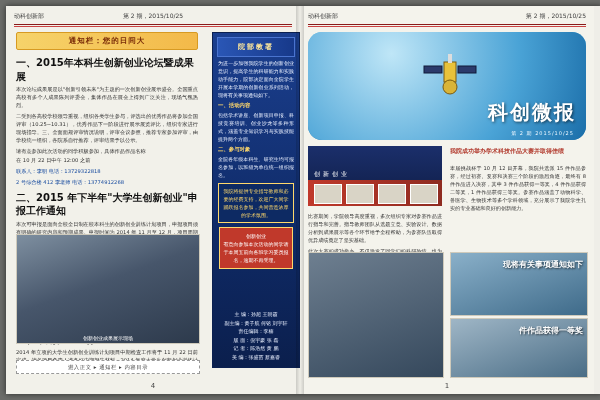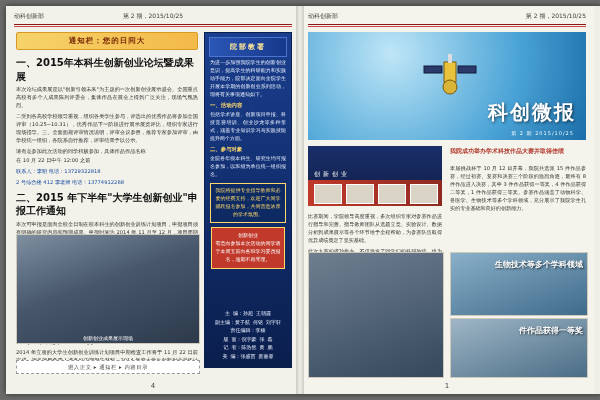--- a/index.html
+++ b/index.html
@@ -32,36 +32,36 @@
   .redbox{margin-top:4px;border:1px solid #b23b2e;padding:3px 4px;background:#fff;}
   .redbox .t{font-size:5.6px;color:#b23b2e;font-weight:bold;text-align:center;line-height:1.5;}
   .contact{margin-top:3px;font-size:5.2px;color:#1b4ea0;line-height:1.6;}
   .imgA{position:absolute;left:10px;top:228px;width:182px;height:108px;border:1px solid #cfcabb;
         background:linear-gradient(160deg,#7e8fa0,#47566b 45%,#2d3a4c);}
   .imgA .cap{position:absolute;left:0;right:0;bottom:2px;text-align:center;font-size:5px;color:#fff;}
   .dashed{position:absolute;left:10px;bottom:20px;width:182px;height:12px;border:1px dashed #999;
           display:flex;align-items:center;justify-content:center;background:#fff;}
   .dashed span{font-size:5.4px;color:#444;letter-spacing:.5px;}
   
-  .bluecol{position:absolute;left:198px;top:26px;width:86px;bottom:26px;
-           background:linear-gradient(180deg,#1b3f8f,#0f2a66 60%,#0b1f4d);border:1px solid #0b2050;font-family:Liberation Mono, monospace;}
+  .bluecol{position:absolute;left:206px;top:26px;width:86px;bottom:26px;
+           background:linear-gradient(180deg,#1b3f8f,#0f2a66 60%,#0b1f4d);border:1px solid #0b2050;}
   .bc-head{margin:4px 4px 2px;height:18px;background:linear-gradient(90deg,#2a56b5,#17398a);
            border:1px solid #4a74cf;display:flex;align-items:center;justify-content:center;}
   .bc-head span{font-size:7px;color:#ffe89a;font-weight:bold;letter-spacing:2px;}
   .bc-p{margin:0 5px 3px;font-size:5px;color:#eaf0ff;line-height:1.6;text-align:justify;}
   .bc-sub{margin:3px 5px 2px;font-size:5.4px;color:#ffd86b;font-weight:bold;}
   .yellowbox{margin:4px 5px;border:1px solid #ffd86b;background:#0d2a63;padding:3px;}
   .yellowbox .t{font-size:5px;color:#ffd86b;line-height:1.6;text-align:center;}
   .redcard{margin:4px 6px;background:#c0392b;border:1px solid #ffd86b;padding:4px 3px;}
   .redcard .t{font-size:5px;color:#fff;line-height:1.6;text-align:center;}
   .staff{position:absolute;left:0;right:0;bottom:6px;}
   .staff .row{font-size:5px;color:#eaf0ff;text-align:center;line-height:1.7;}
   
   .photo{position:absolute;left:8px;top:26px;width:278px;height:108px;overflow:hidden;
-         background:linear-gradient(180deg,#6fc3e8,#2f8fc9 55%,#1d6fa8);}
+         background:linear-gradient(180deg,#6fc3e8,#2f8fc9 55%,#1d6fa8);border-radius:14px;}
   .photo .sky{position:absolute;inset:0;background:radial-gradient(circle at 30% 20%,#bfe6f7,#4aa3d6 60%,#1b6ea9);}
   .photo .sat{position:absolute;left:38%;top:20%;width:70px;height:46px;}
   .masthead{position:absolute;right:10px;bottom:14px;font-size:20px;color:#fff;font-weight:bold;
             letter-spacing:2px;text-shadow:1px 1px 3px rgba(0,0,0,.6);}
   .mast-sub{position:absolute;right:12px;bottom:4px;font-size:5px;color:#eaf6ff;letter-spacing:1px;}
   .chall{position:absolute;left:8px;top:140px;width:134px;height:60px;overflow:hidden;
          background:linear-gradient(180deg,#1b2f6b,#0e1c44);}
   .chall .big{position:absolute;left:4px;top:3px;font-size:17px;color:#ffcf3f;font-weight:bold;
               letter-spacing:1px;text-shadow:1px 1px 2px #7a1d0c;}
   .chall .sm{position:absolute;left:6px;top:24px;font-size:6px;color:#fff;letter-spacing:3px;}
@@ -198,21 +198,21 @@
       <div class="rcol">
         <p class="rp">本届挑战杯于 10 月 12 日开幕，我院共选派 15 件作品参赛，经过初赛、复赛和决赛三个阶段的激烈角逐，最终有 8 件作品进入决赛，其中 3 件作品获得一等奖，4 件作品获得二等奖，1 件作品获得三等奖。参赛作品涵盖了动物科学、兽医学、生物技术等多个学科领域，充分展示了我院学生扎实的专业基础和良好的创新能力。</p>
       </div>
       <div class="lcol">
         <p class="rp">比赛期间，学院领导高度重视，多次组织专家对参赛作品进行指导和完善。指导教师团队从选题立意、实验设计、数据分析到成果展示等各个环节给予全程帮助，为参赛队伍取得优异成绩奠定了坚实基础。</p>
         <p class="rp">此次大赛的成功举办，不仅激发了同学们的科研热情，也为今后的学术交流搭建了良好平台。学院将继续加大对学生科技创新活动的支持力度，鼓励更多同学参与到科学研究与实践创新中来，作品在参赛过程中展现出的团队协作精神同样令人印象深刻。</p>
       </div>
 
       <div class="imgD"></div>
       <div class="imgB">
-        <div class="overlay-txt">生物技术等多个学科领域</div>
+        <div class="overlay-txt">现将有关事项通知如下</div>
       </div>
       <div class="imgC">
         <div class="overlay-txt">件作品获得一等奖</div>
       </div>
 
       <div class="pg" style="left:50%;transform:translateX(-50%);">1</div>
     </div>
 
     <div class="gutter"></div>
   </div>

